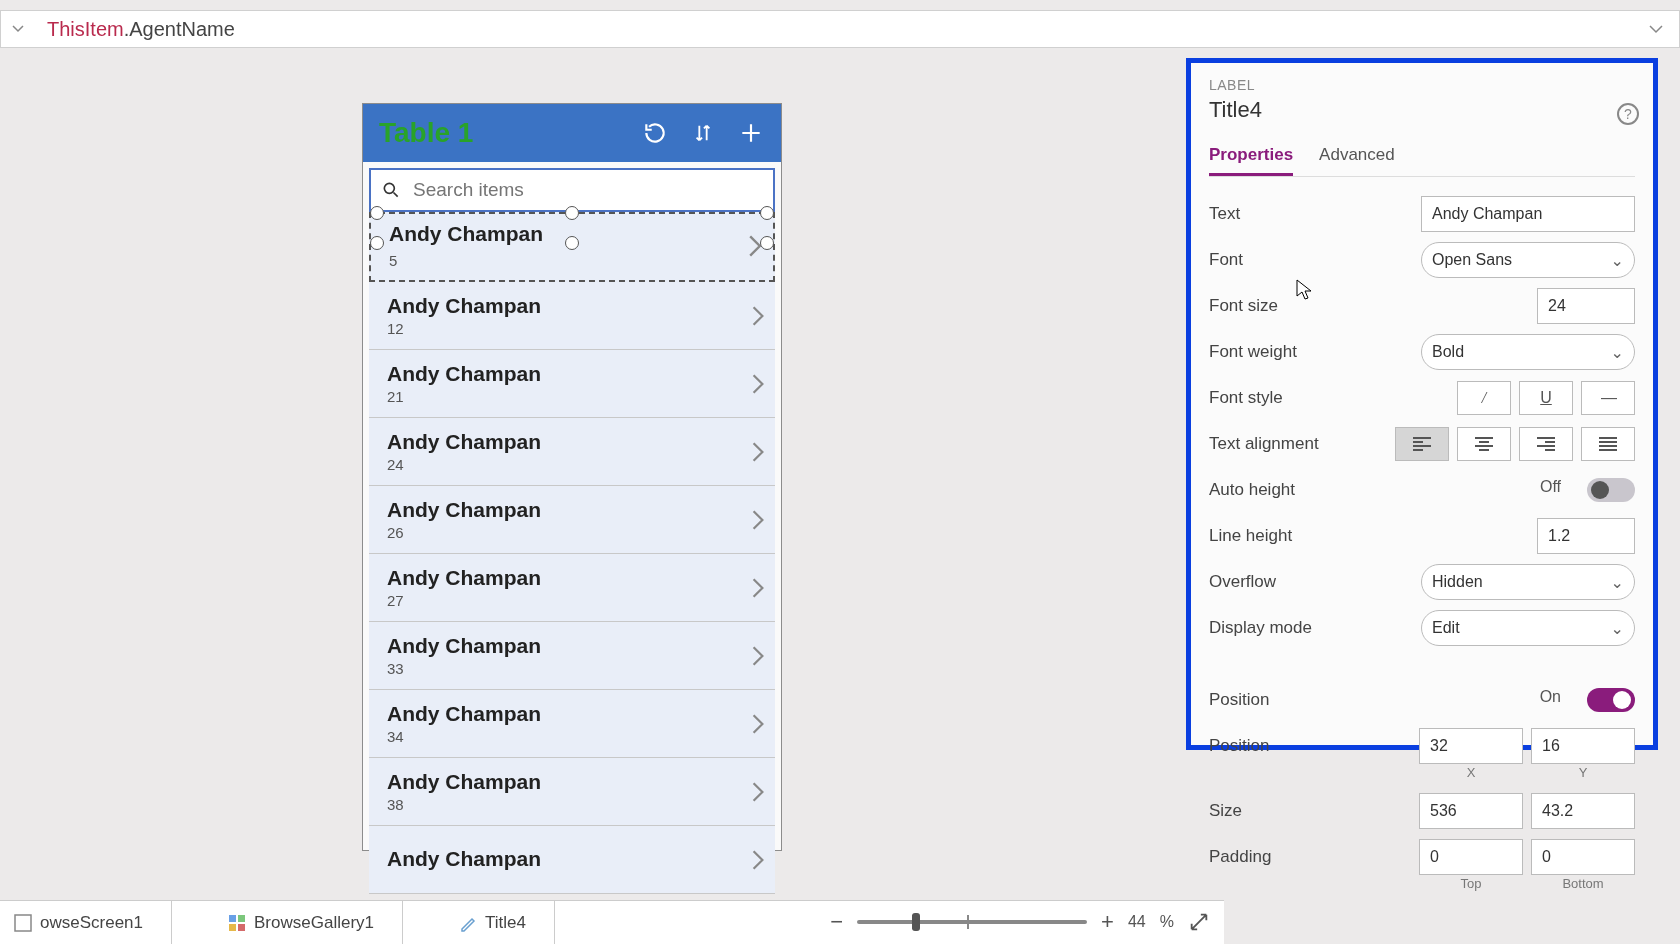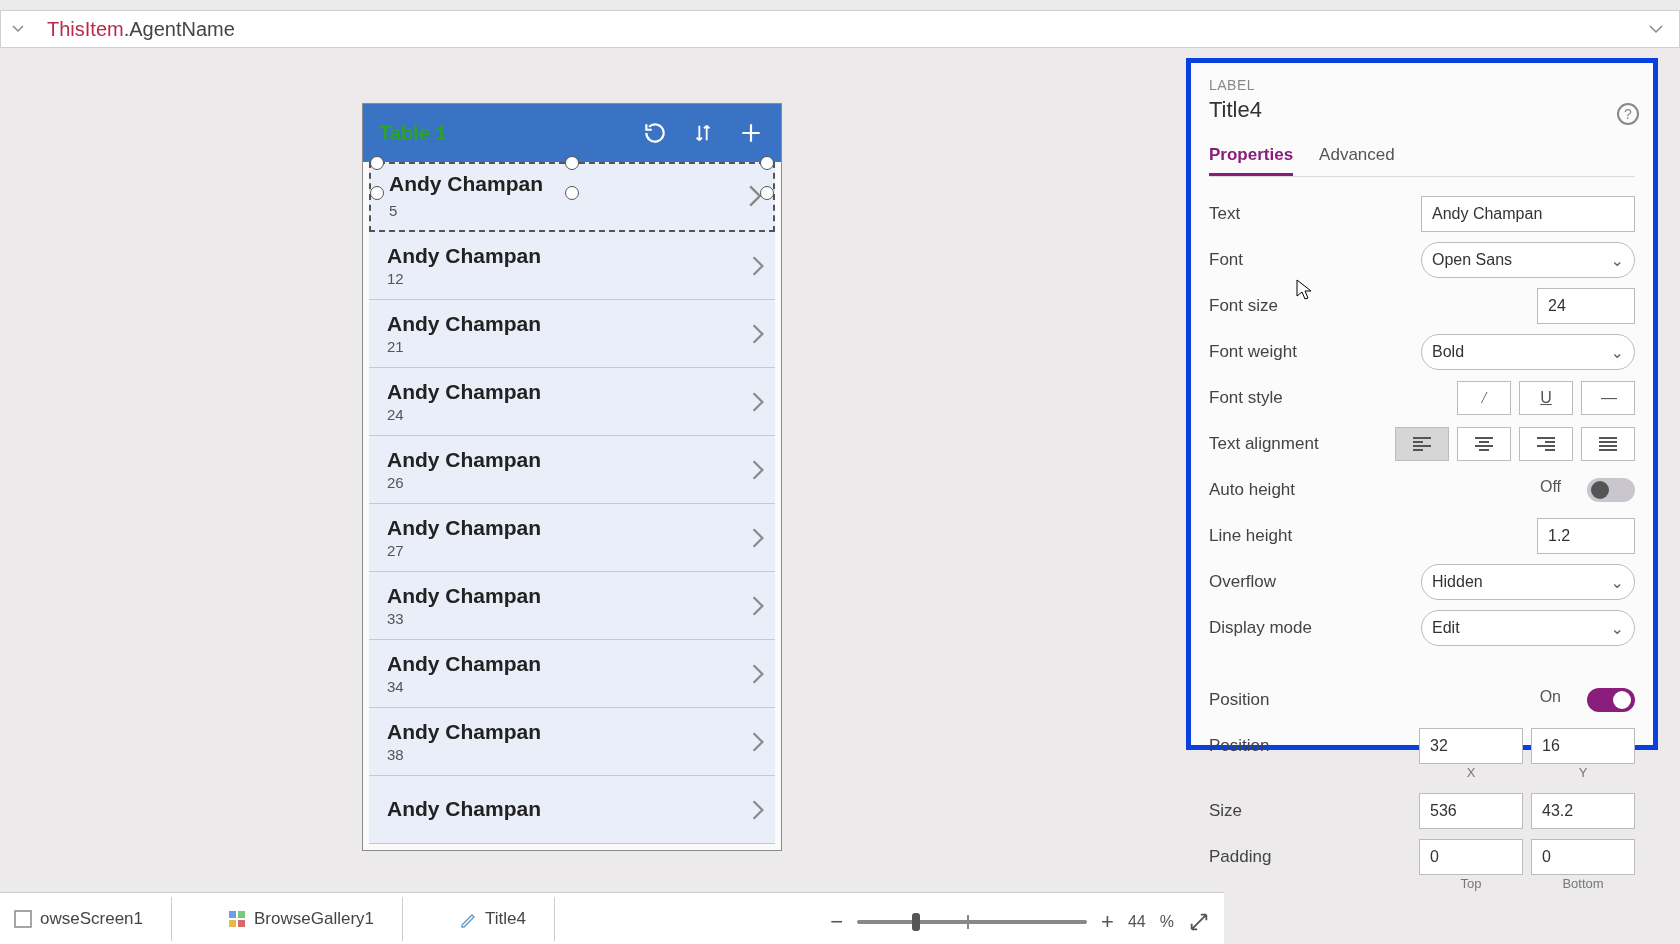--- a/index.html
+++ b/index.html
@@ -24,21 +24,21 @@
     background:#eceaea;
   }
   .phone {
     position:absolute; left:362px; top:48px; width:420px; height:748px;
     background:#fafafa; border:1px solid #8c8c8c;
   }
   .phone-header {
     height:58px; background:#3b73c4; display:flex; align-items:center;
     padding:0 16px; gap:20px;
   }
-  .phone-header .title { flex:1; color:#29a329; font-weight:700; font-size:20px; }
+  .phone-header .title { flex:1; color:#29a329; font-weight:700; font-size:28px; }
   .phone-header .hicon { width:28px; height:28px; color:#fff; display:flex; align-items:center; justify-content:center; }
   .phone-header svg { stroke:#fff; }
 
   .search-row {
     margin:6px 6px 0 6px; border:2px solid #4a72c4; background:#fff;
     height:44px; display:flex; align-items:center; padding:0 10px;
   }
   .search-row .sicon { color:#555; margin-right:10px; }
   .search-row input { border:none; outline:none; font-size:19px; flex:1; color:#666; background:transparent; }
 
@@ -96,21 +96,21 @@
   .toggle.on .knob { background:#fff; left:auto; right:4px; }
   .toglab { color:#555; font-size:16px; margin-right:18px; }
 
   .subrow { display:flex; gap:8px; justify-content:flex-end; font-size:13px; color:#777; margin-top:-4px; margin-bottom:8px; }
   .subrow span { width:104px; text-align:center; }
 
   .section-gap { height:26px; }
 
   
   .bread {
-    position:absolute; left:0; bottom:0; width:1224px; height:52px; background:#fff;
+    position:absolute; left:0; bottom:0; width:1224px; height:44px; background:#fff;
     border-top:1px solid #ccc; display:flex; align-items:center;gap:20px;
   }
   .crumb, .crumb2 {
     height:44px; display:flex; align-items:center; padding:0 18px 0 14px; gap:8px; font-size:17px; color:#444;
     position:relative; border-right:1px solid transparent;
   }
   .crumb::after, .crumb2::after {
     content:""; position:absolute; right:-11px; top:0; width:22px; height:44px;
     background:linear-gradient(135deg, transparent 50%, #fff 50%) top left/22px 22px no-repeat,
                linear-gradient(45deg, #fff 50%, transparent 50%) bottom left/22px 22px no-repeat;
@@ -166,20 +166,29 @@
             <path d="M16 20V4M16 4l-3 3M16 4l3 3"></path>
           </svg>
       </div>
       <div class="hicon">
         <svg width="26" height="26" viewBox="0 0 24 24" fill="none" stroke="#fff" stroke-width="2">
             <path d="M12 4v16M4 12h16"></path>
           </svg>
       </div>
     </div>
 
+    <div class="search-row">
+      <span class="sicon">
+        <svg width="20" height="20" viewBox="0 0 24 24" fill="none" stroke="#333" stroke-width="2">
+            <circle cx="10" cy="10" r="6"></circle>
+            <path d="M20 20l-5-5"></path>
+          </svg>
+      </span>
+      <input placeholder="Search items" style="">
+    </div>
 
     <div class="selected-wrap">
       <div class="sel-text">Andy Champan</div>
       <div class="sel-sub">5</div>
       <div class="sel-arrow">
         <svg width="16" height="24" viewBox="0 0 12 20">
             <path d="M2 2 L10 10 L2 18" stroke="#888" stroke-width="2" fill="none"></path>
           </svg>
       </div>
       <div class="handle h-tl"></div>

